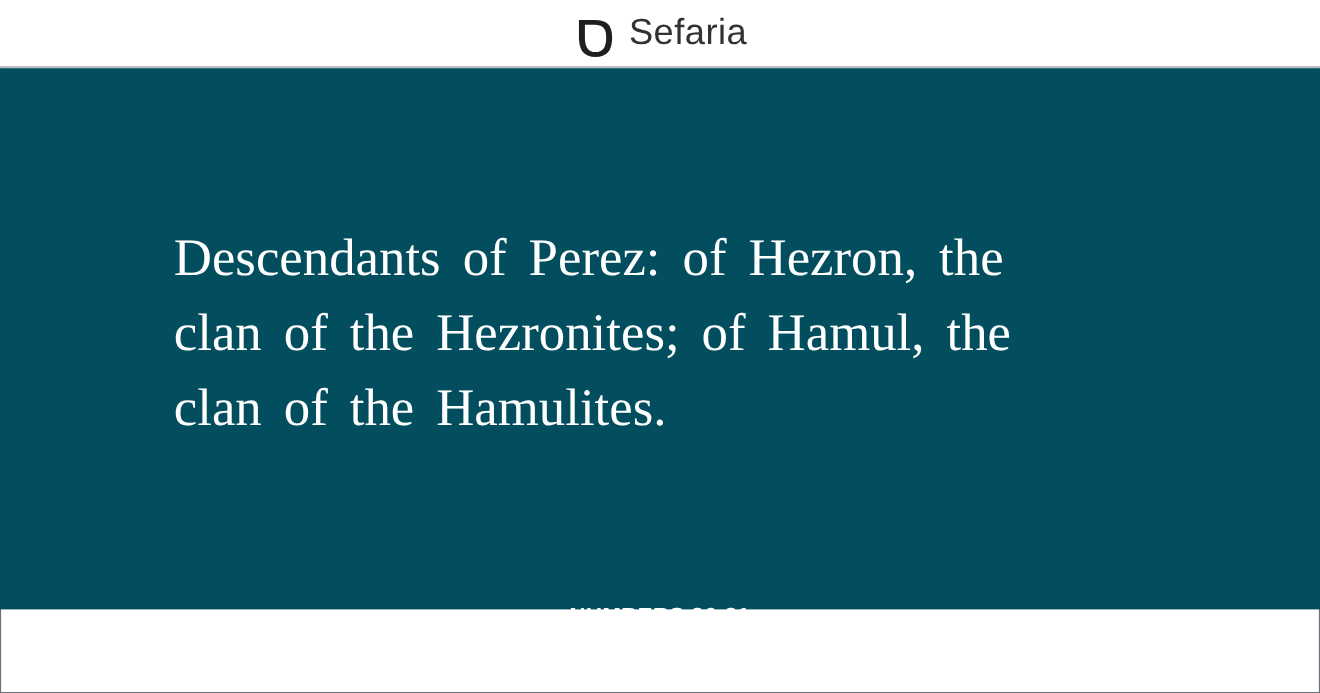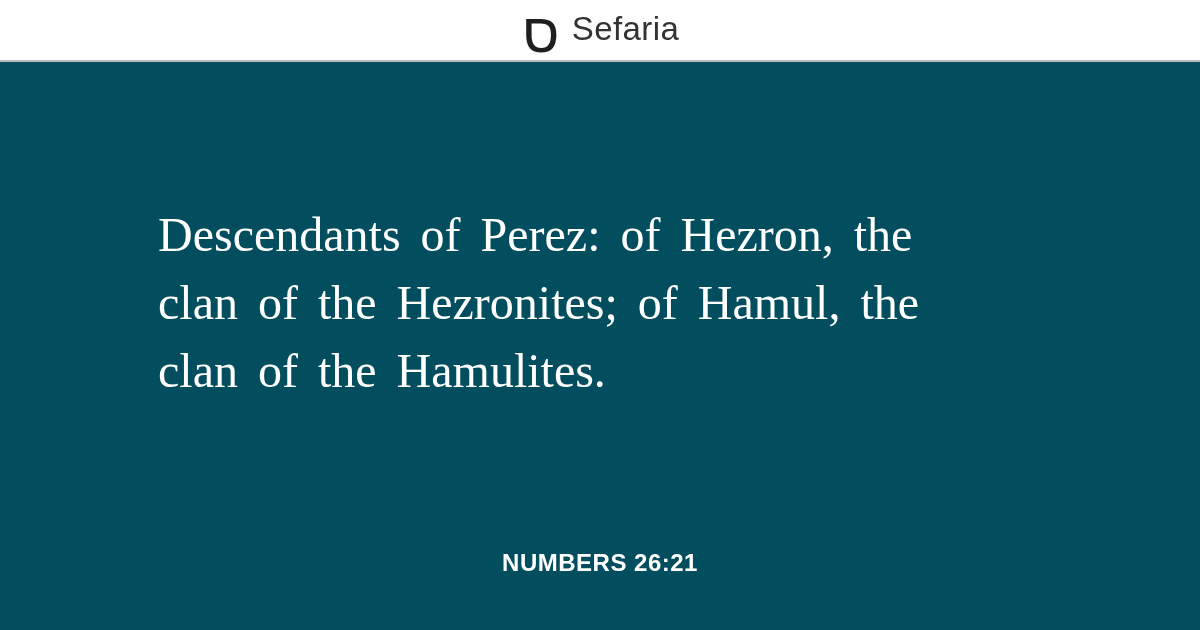--- a/index.html
+++ b/index.html
@@ -36,21 +36,21 @@
     font-size: 33px;
     font-weight: 500;
     letter-spacing: 0.4px;
     color: var(--brand_text, #333333);
     position: relative;
     top: -1px;
     text-align: center;
   }
   .stage {
     position: relative;
-    height: 568px;
+    height: 492px;
     background: var(--background, #024e5e);
   }
   .verse {
     position: absolute;
     left: 158px;
     top: 139px;
     width: 1010px;
     margin: 0;
     font-family: "Liberation Serif", serif;
     font-size: 48px;
@@ -59,21 +59,21 @@
     color: var(--verse_text, #ffffff);
     white-space: pre-line;
   }
   .reference {
     position: absolute;
     top: 487px;
     left: 0;
     right: 0;
     text-align: center;
     font-family: "Liberation Sans", sans-serif;
-    font-size: 24px;
+    font-size: 20px;
     font-weight: 700;
     letter-spacing: 0.5px;
     color: var(--verse_text, #ffffff);
   }
 </style>
 </head>
 <body>
 
 <div class="card">
   <header class="topbar">

